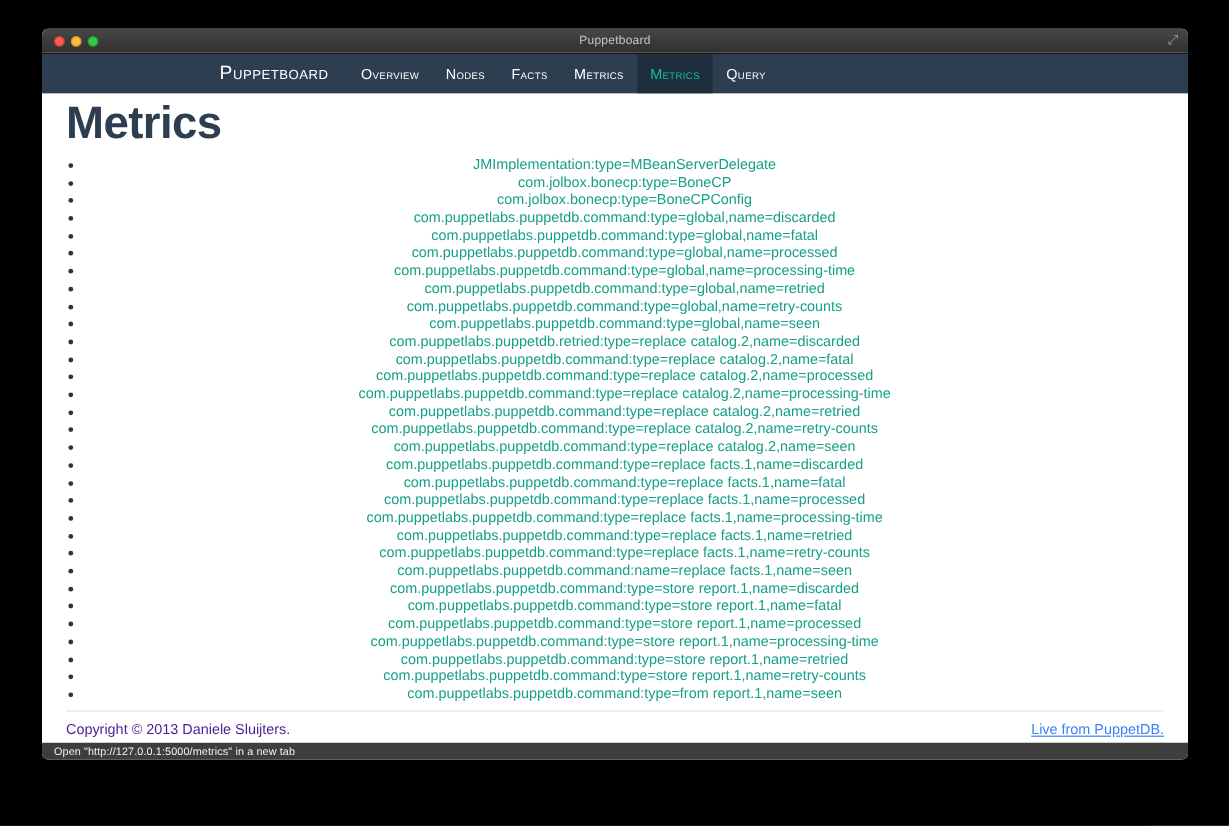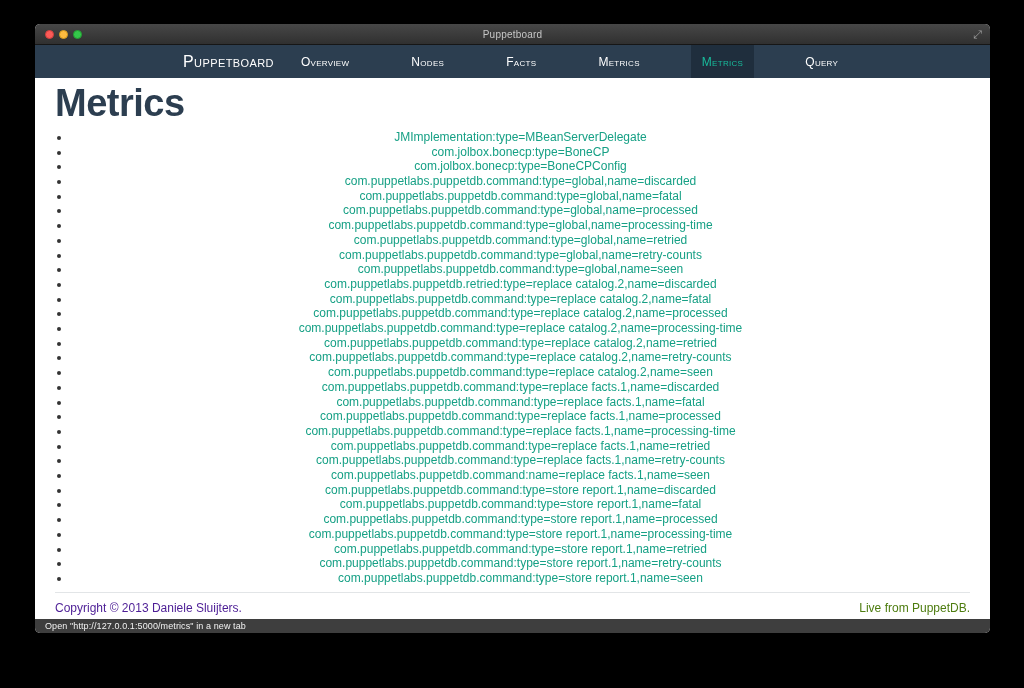--- a/index.html
+++ b/index.html
@@ -92,21 +92,20 @@
     letter-spacing: 0.4px;
     cursor: pointer;
     text-decoration: none;
   }
   .nav {
     list-style: none;
     margin: 0;
     padding: 0;
     display: flex;
     align-items: stretch;
-    gap: 40px;
   }
   .nav li { display: flex; align-items: stretch; }
   .nav li a {
     display: flex;
     align-items: center;
     padding: 0 11px;
     color: #ffffff;
     font-variant: small-caps;
     font-size: 12px;
     text-decoration: none;
@@ -161,21 +160,22 @@
     align-items: baseline;
     padding: 8px 0 0;
     font-size: 12px;
   }
   .copyright {
     color: #4c1d95;
     text-decoration: none;
     cursor: pointer;
   }
   .live {
-    color: #4d7c0f;
+    color: #3b82f6;
+    text-decoration: underline;
   }
   
   .statusbar {
     flex: 0 0 14px;
     background: #3e3e3e;
     border-radius: 0 0 5px 5px;
     display: flex;
     align-items: center;
     padding: 0 10px;
     color: #f2f2f2;
@@ -348,21 +348,21 @@
 
           <li class="metric-item">
             <a class="metric-link">com.puppetlabs.puppetdb.command:type=store report.1,name=retried</a>
           </li>
 
           <li class="metric-item">
             <a class="metric-link">com.puppetlabs.puppetdb.command:type=store report.1,name=retry-counts</a>
           </li>
 
           <li class="metric-item">
-            <a class="metric-link">com.puppetlabs.puppetdb.command:type=store report.1,name=seen</a>
+            <a class="metric-link">com.puppetlabs.puppetdb.command:type=from report.1,name=seen</a>
           </li>
         </ul>
 
       <hr class="divider">
 
       <div class="page-footer">
         <a class="copyright">Copyright © 2013 Daniele Sluijters.</a>
         <span class="live">Live from PuppetDB.</span>
       </div>
     </main>

